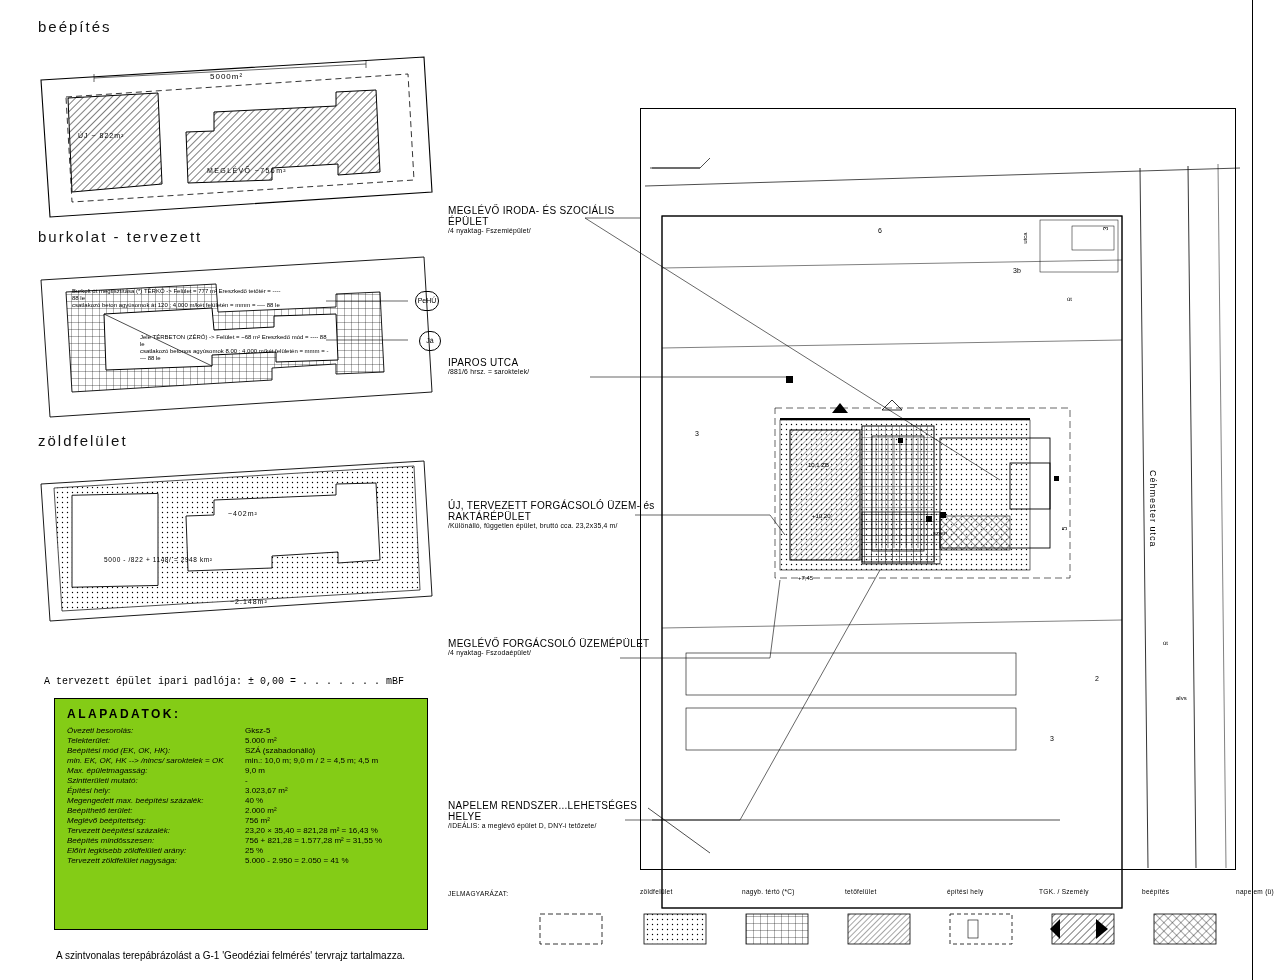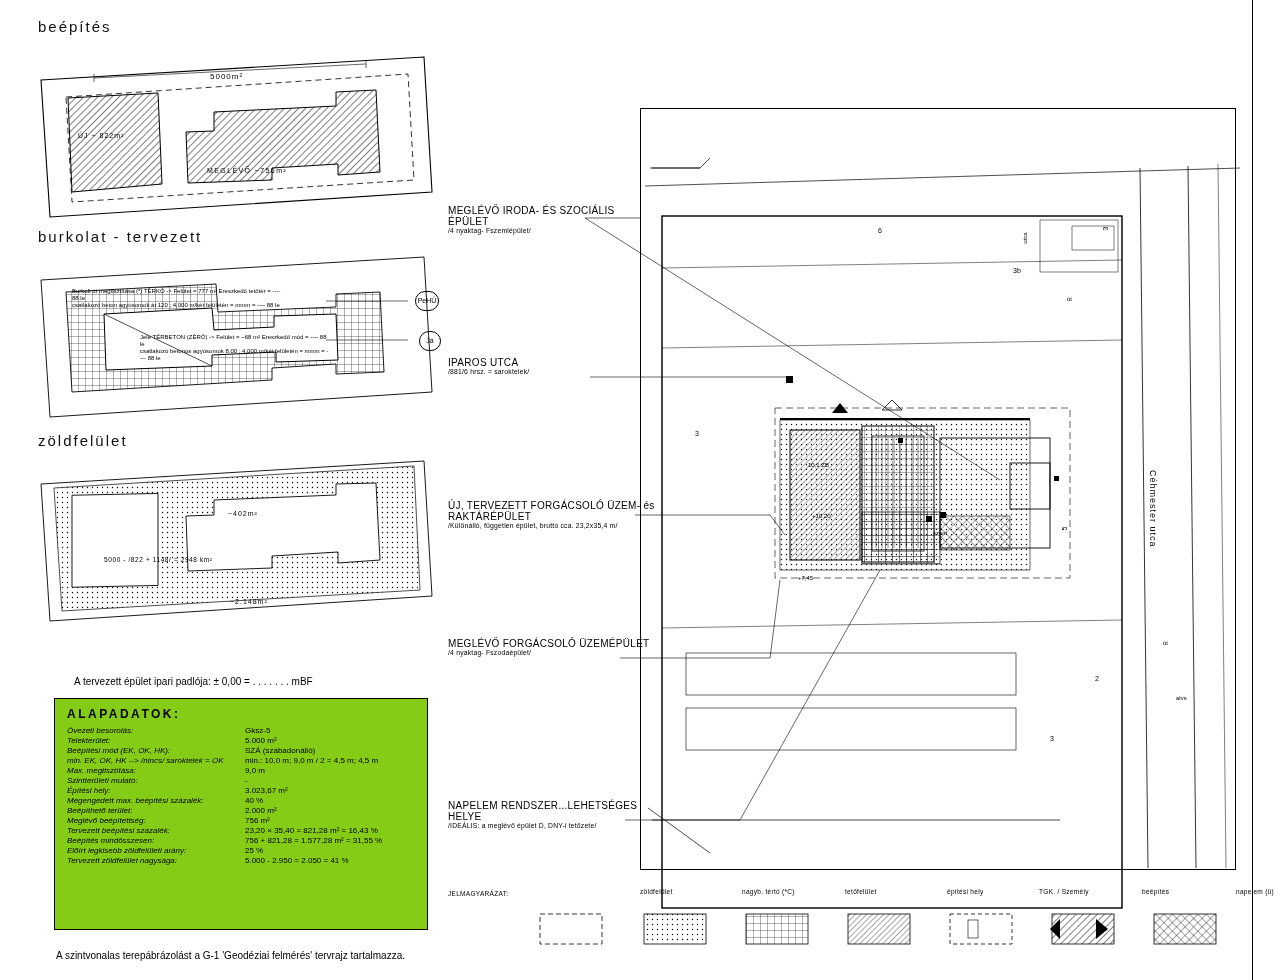--- a/index.html
+++ b/index.html
@@ -96,21 +96,21 @@
     <polygon points="18,32 378,10 384,134 26,155" fill="url(#dots)" stroke="#000" stroke-width="0.7"></polygon>
 
     <path d="M150,60 L178,59 L178,44 L300,39 L300,28 L340,27 L344,104 L302,107 L302,96 L236,100 L236,112 L152,115 Z" fill="#fff" stroke="#000" stroke-width="0.9"></path>
     <rect x="36" y="40" width="86" height="92" fill="#fff" stroke="#000" stroke-width="0.9" transform="skewY(-1.2)"></rect>
   </svg>
 </div>
 <div class="abs" style="left:228px;top:510px;font-size:7px;letter-spacing:1px;">~402m²</div>
 <div class="abs" style="left:104px;top:556px;font-size:6.5px;letter-spacing:.6px;">5000 - /822 + 1148/ = 2948 km²</div>
 <div class="abs" style="left:230px;top:598px;font-size:7px;letter-spacing:1px;">~2.148m²</div>
 
-<div class="abs foot" style="left:74px;top:676px;font-size:10px;">A tervezett épület ipari padlója: ± 0,00 = . . . . . . . mBF</div>
+<div class="abs foot" style="left:44px;top:676px;font-size:10px;font-family:Liberation Mono, monospace;">A tervezett épület ipari padlója: ± 0,00 = . . . . . . . mBF</div>
 
 <div class="abs box" style="left:54px;top:698px;width:374px;height:232px;background:#84cc16;">
   <div style="padding:8px 10px 0 12px;">
     <div class="alap-title">ALAPADATOK:</div>
     <table class="data-table" style="margin-top:4px;width:100%;">
       <tbody>
         <tr>
             <td class="k">Övezeti besorolás:</td>
             <td>Gksz-5</td>
           </tr>
@@ -120,21 +120,21 @@
           </tr>
         <tr>
             <td class="k">Beépítési mód (EK, OK, HK):</td>
             <td>SZÁ (szabadonálló)</td>
           </tr>
         <tr>
             <td class="k">min. EK, OK, HK --&gt; /nincs/ saroktelek = OK</td>
             <td>min.: 10,0 m; 9,0 m / 2 = 4,5 m; 4,5 m</td>
           </tr>
         <tr>
-            <td class="k">Max. megtisztítása:</td>
+            <td class="k">Max. épületmagasság:</td>
             <td>9,0 m</td>
           </tr>
         <tr>
             <td class="k">Szintterületi mutató:</td>
             <td>-</td>
           </tr>
         <tr>
             <td class="k">Építési hely:</td>
             <td>3.023,67 m²</td>
           </tr>

